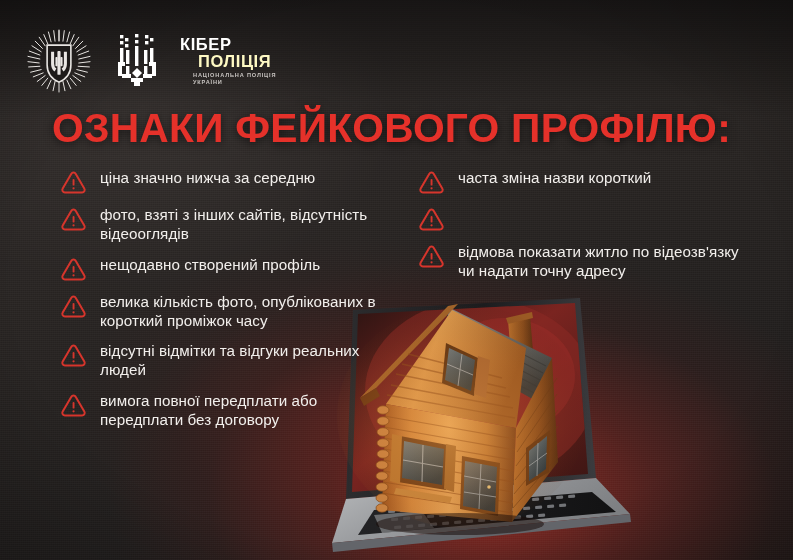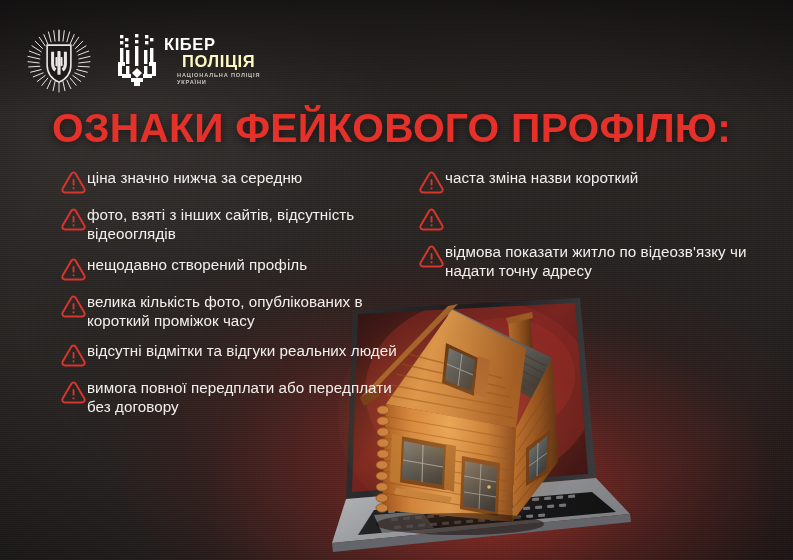--- a/index.html
+++ b/index.html
@@ -45,21 +45,21 @@
     pointer-events:none;
   }
 
   
   .header {
     position:absolute; left:26px; top:28px;
     display:flex; align-items:center; gap:20px;
     z-index:6;
   }
   .emblem { width:66px; height:66px; display:block; }
-  .cyber-logo { display:flex; align-items:center; gap:2px; }
+  .cyber-logo { display:flex; align-items:center; gap:18px; }
   .cyber-trident { width:50px; height:56px; display:block; }
   .cyber-words { display:flex; flex-direction:column; justify-content:center; }
   .cw-kiber {
     color:#ffffff; font-weight:bold; font-size:16.5px;
     letter-spacing:0.6px; line-height:1.02;
   }
   .cw-policia {
     color:#fef9c3; font-weight:bold; font-size:16.5px;
     letter-spacing:0.6px; line-height:1.02; padding-left:13px;text-align:center;
   }
@@ -90,20 +90,21 @@
   
   .col {
     position:absolute; z-index:6;
   }
   .col-left  { left:60px;  top:168px; width:340px; }
   .col-right { left:418px; top:168px; width:330px; }
 
   .item {
     display:flex;
     align-items:flex-start;
+    gap:13px;
     margin-bottom:11px;
   }
   .warn {
     flex:0 0 auto;
     width:27px; height:24px;
     margin-top:2px;
     display:block;
   }
   .item-text {
     color:#f2efec;

